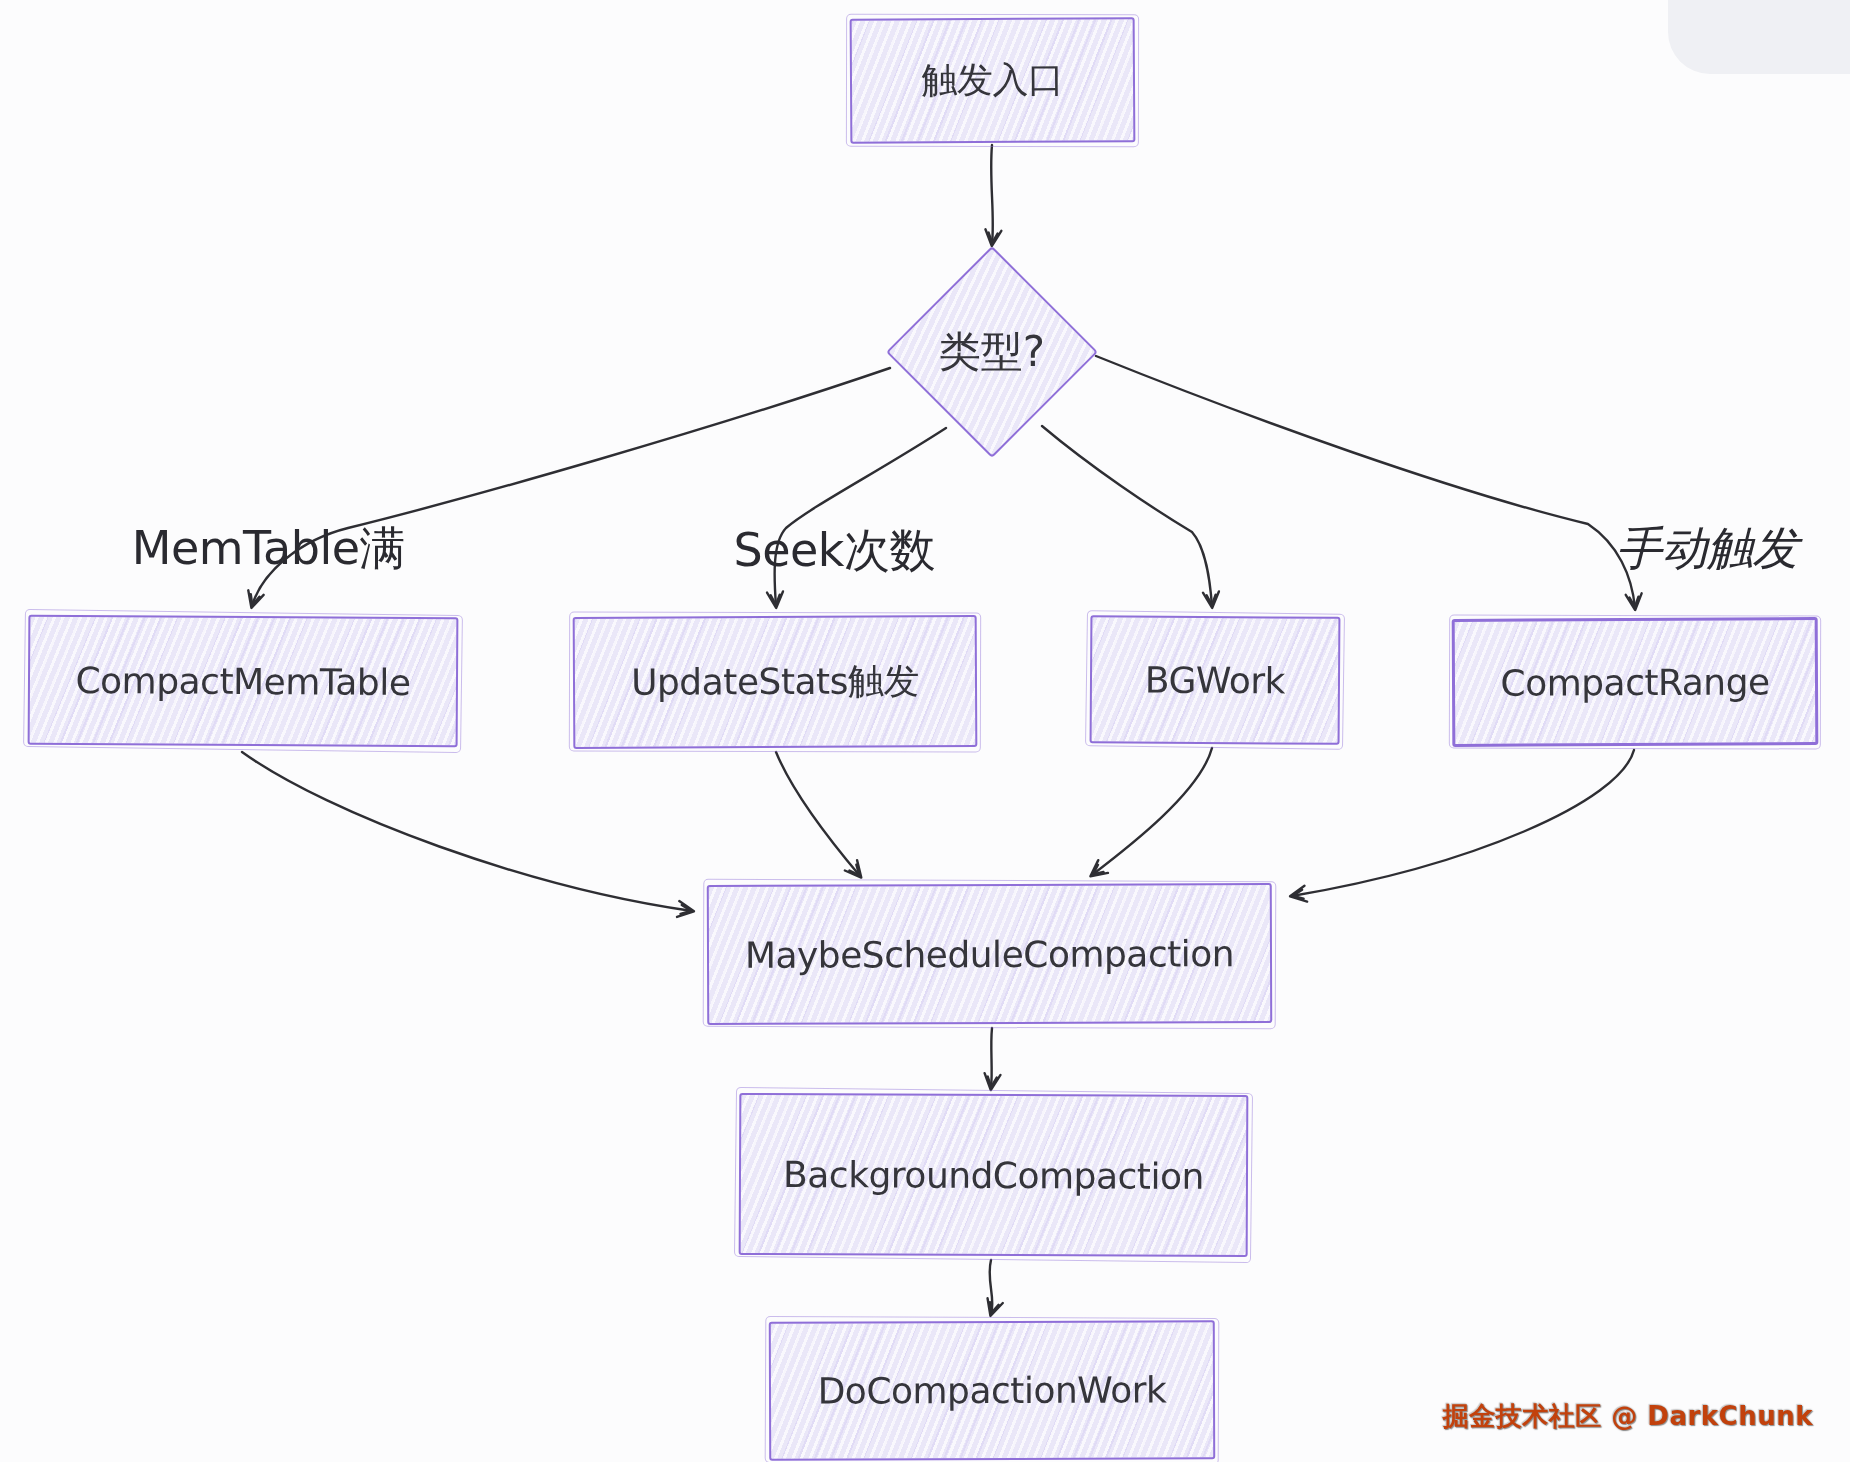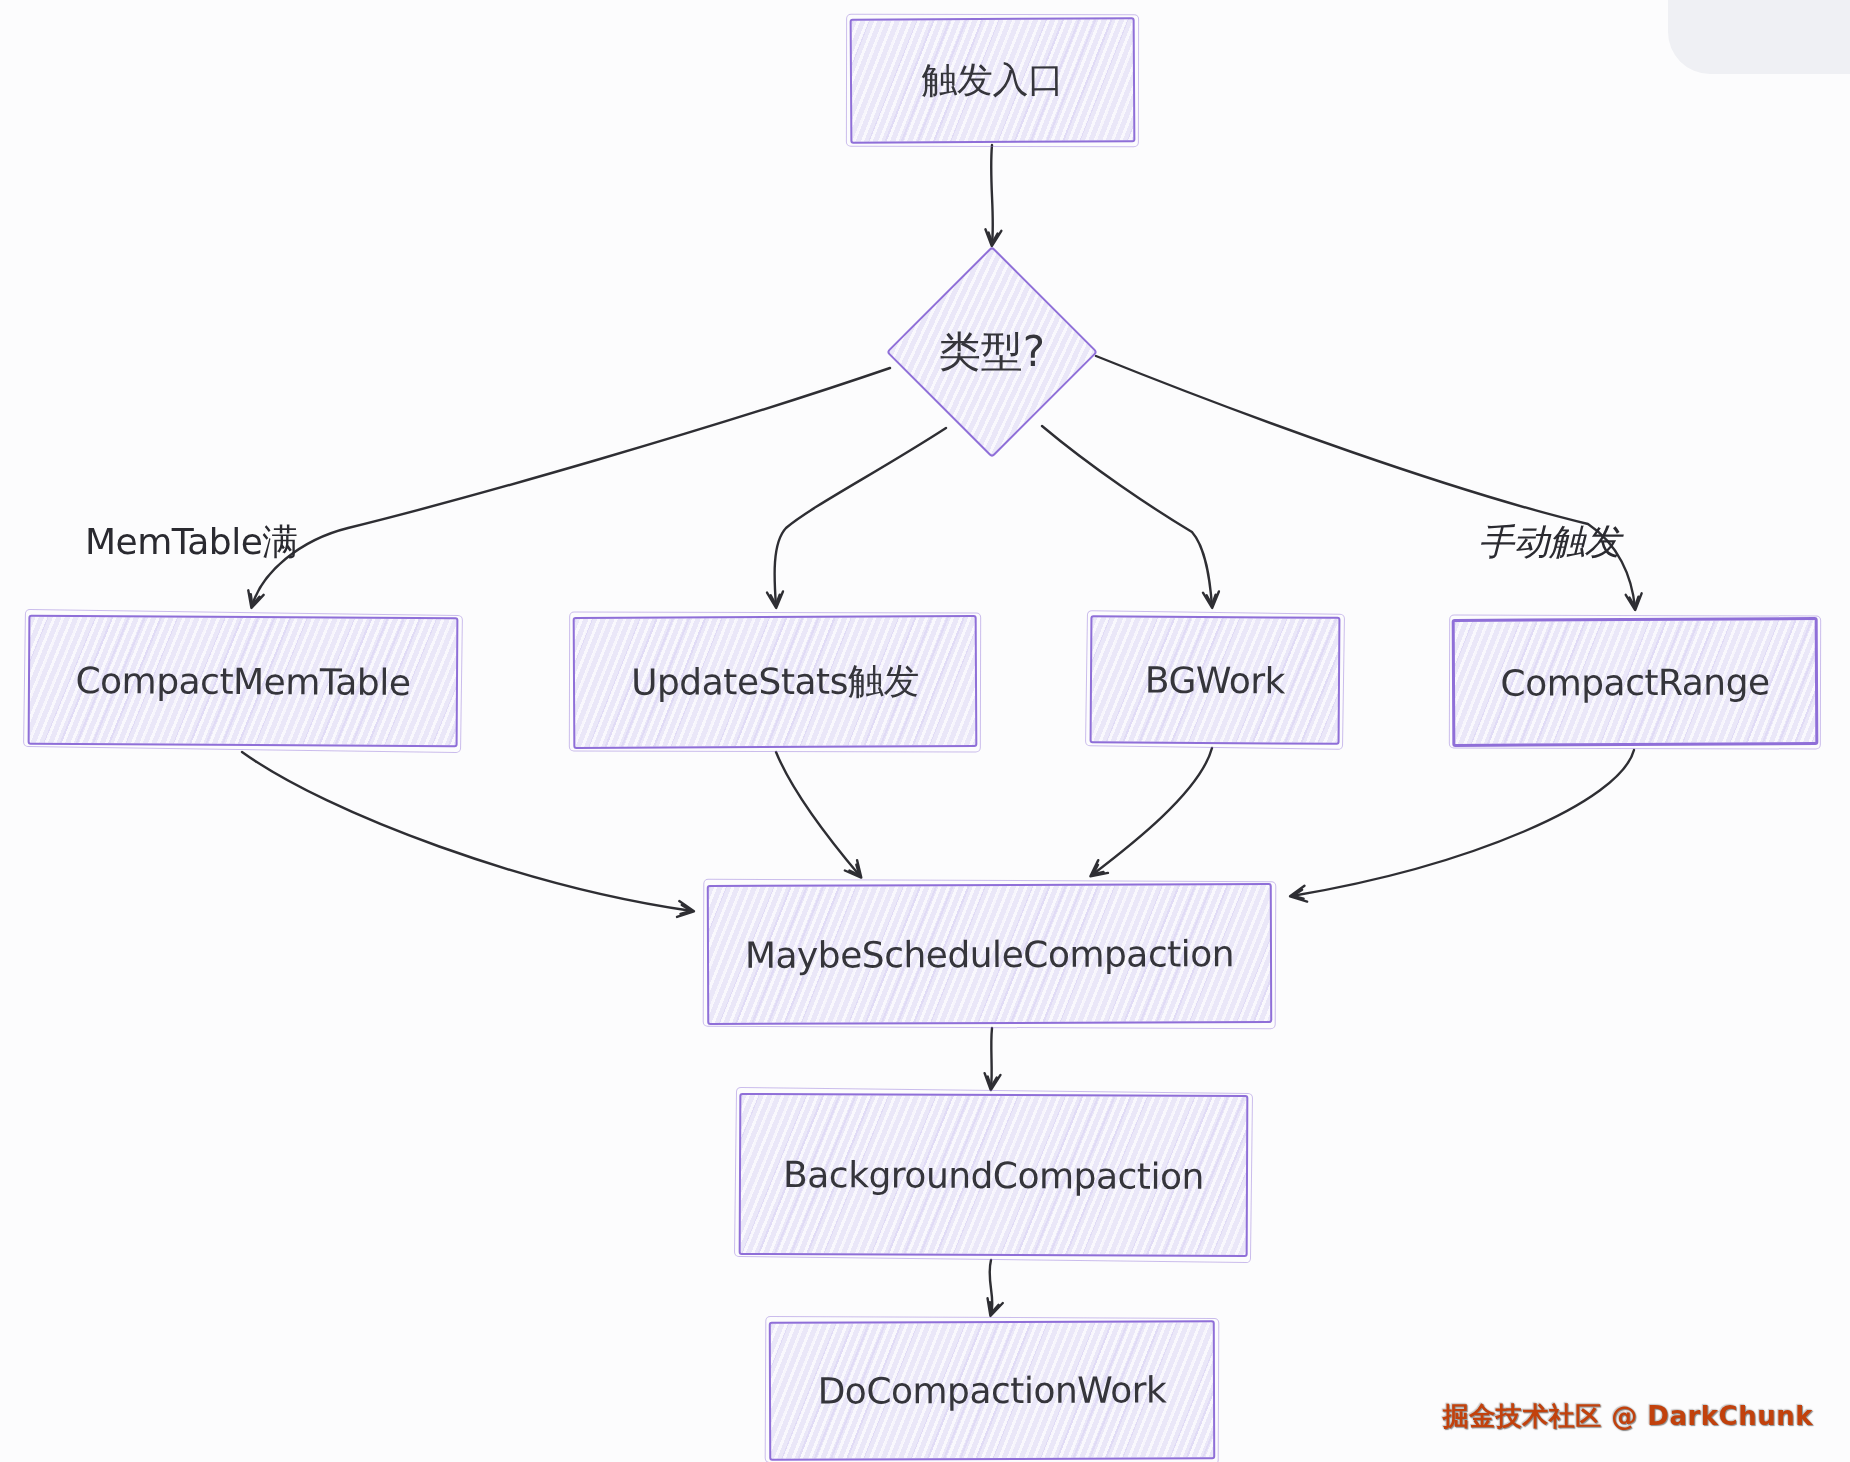--- a/index.html
+++ b/index.html
@@ -74,23 +74,23 @@
   }
   .diamond-label{
     position:absolute; inset:0;
     display:flex;align-items:center;justify-content:center;
     color:#35353b; font-size:42px;
   }
   
   .edge-label{
     position:absolute;
     width:320px;
-    text-align:left;
+    text-align:right;
     color:#2a2a30;
-    font-size:36px;
+    font-size:46px;
     letter-spacing:-0.5px;
   }
   .l-memtable {left:85px;   top:518px;}
   .l-seek     {left:615px;  top:520px;}
   .l-bgcheck  {left:1053px; top:521px;}
   .l-manual   {left:1478px; top:518px;font-style:italic;}
   
   .watermark{
     position:absolute; right:37px; bottom:28px;
     font-size:26px; font-weight:bold;
@@ -128,20 +128,21 @@
   <div class="node n-trigger">
     <span>触发入口</span>
   </div>
 
   <div class="diamond-wrap">
     <div class="diamond-shape"></div>
     <div class="diamond-label">类型?</div>
   </div>
 
   <div class="edge-label l-memtable">MemTable满</div>
+  <div class="edge-label l-seek">Seek次数</div>
   <div class="edge-label l-manual">手动触发</div>
 
   <div class="node n-compact-memtable">
     <span>CompactMemTable</span>
   </div>
   <div class="node n-update-stats">
     <span>UpdateStats触发</span>
   </div>
   <div class="node n-bgwork">
     <span>BGWork</span>

